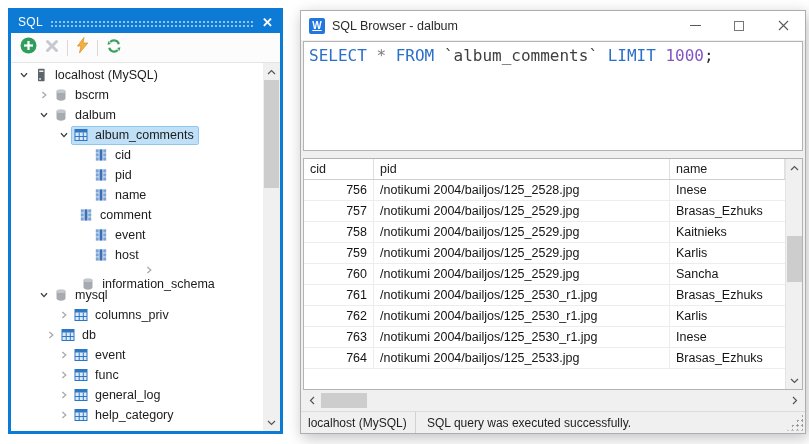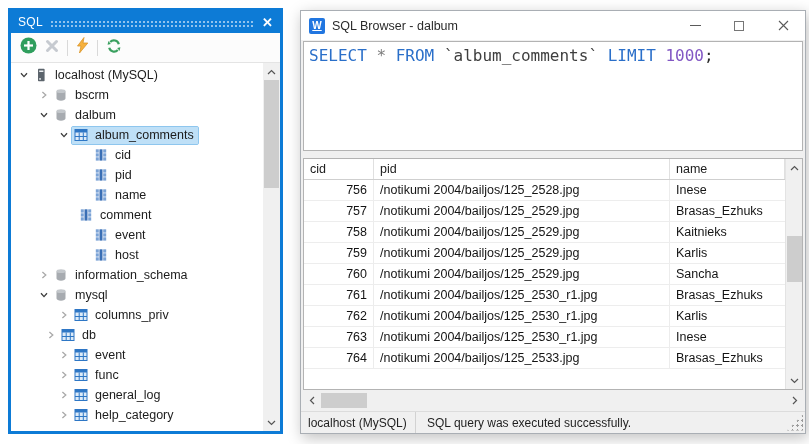--- a/index.html
+++ b/index.html
@@ -321,21 +321,21 @@
                     <rect x="9.2" y="1.3" width="3" height="3.3"></rect>
                     <rect x="9.2" y="5.3" width="3" height="3.3"></rect>
                     <rect x="9.2" y="9.3" width="3" height="3.3"></rect>
                   </g>
                   <rect x="5.5" y="1.3" width="3" height="11.3" fill="#3a6fb5"></rect>
                 </svg>
               </span>
               <span class="tlabel">host</span>
             </span>
           </div>
-          <div class="titem" style="padding-left: 24px;">
+          <div class="titem" style="padding-left: 24px; flex-direction: column;">
             <span class="chev">
               <svg width="10" height="10" viewBox="0 0 10 10">
                 <polyline points="3.4,2 6.8,5 3.4,8" fill="none" stroke="#a9a9a9" stroke-width="1.3"></polyline>
               </svg>
             </span>
             <span class="tsel">
               <span class="ticon">
                 <svg width="14" height="14" viewBox="0 0 14 14">
                   <path d="M2.5 3.2v7.4c0 1.2 2 2.1 4.5 2.1s4.5-.9 4.5-2.1V3.2" fill="#a7abb0"></path>
                   <ellipse cx="7" cy="3.2" rx="4.5" ry="1.9" fill="#c3c7cb"></ellipse>

